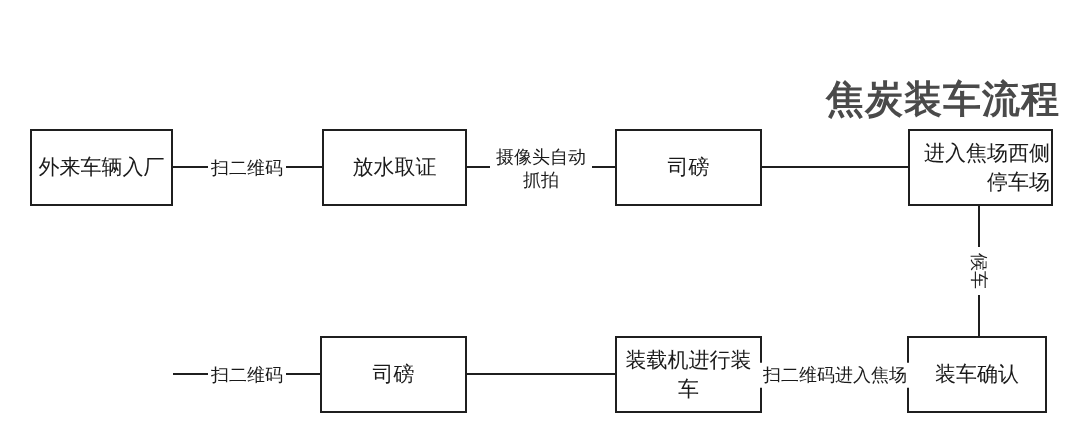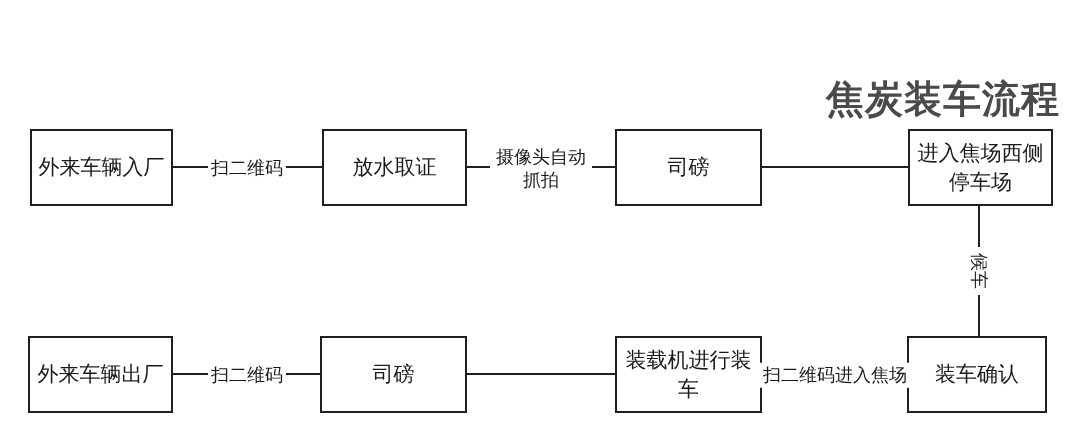--- a/index.html
+++ b/index.html
@@ -65,23 +65,22 @@
 </head>
 <body>
 
 <div class="canvas">
 
   <div class="title">焦炭装车流程</div>
 
   <div class="node" style="left:30px;  top:129px; width:143px;">外来车辆入厂</div>
   <div class="node" style="left:322px; top:129px; width:145px;">放水取证</div>
   <div class="node" style="left:615px; top:129px; width:147px;">司磅</div>
-  <div class="node" style="left:908px; top:129px; width:145px;">进入焦场西侧停车场</div>
+  <div class="node" style="left:908px; top:129px; width:145px;text-align:right;">进入焦场西侧停车场</div>
 
-  <div class="node" style="left:28px;  top:336px; width:145px;">外来车辆出厂</div>
   <div class="node" style="left:320px; top:336px; width:147px;">司磅</div>
   <div class="node" style="left:907px; top:336px; width:140px;">装车确认</div>
   <div class="node" style="left:615px; top:336px; width:147px;">装载机进行装车</div>
 
   <div class="hline" style="left:173px; top:166px; width:149px;"></div>
   <div class="hline" style="left:467px; top:166px; width:148px;"></div>
   <div class="hline" style="left:762px; top:166px; width:146px;"></div>
 
   <div class="hline" style="left:173px; top:373px; width:147px;"></div>
   <div class="hline" style="left:467px; top:373px; width:148px;"></div>

